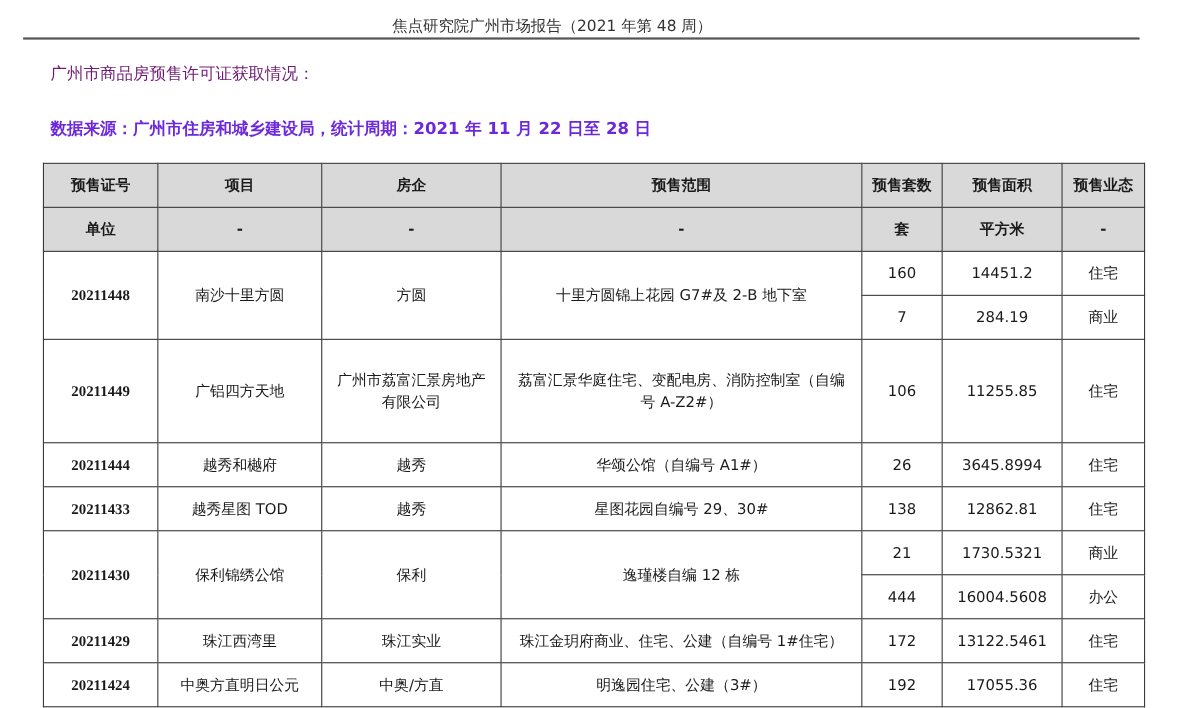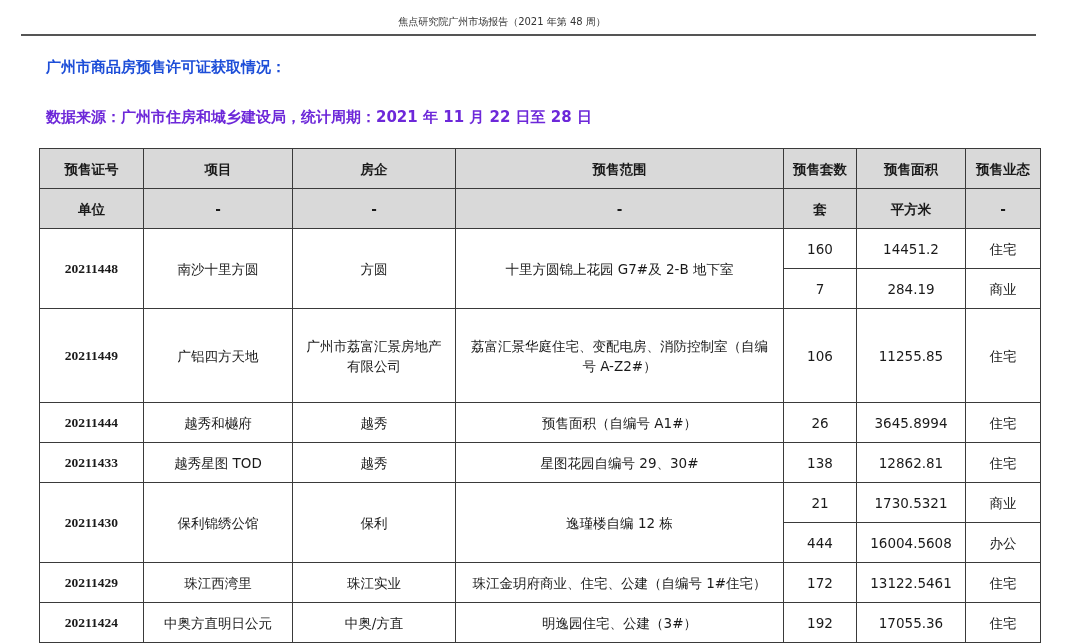--- a/index.html
+++ b/index.html
@@ -1,21 +1,21 @@
 <!DOCTYPE html>
 <html><head>
 <meta charset="utf-8">
 <style>
   html, body { margin:0; padding:0; background:#ffffff; }
   body { width:1080px; height:644px; overflow:hidden; position:relative;
          font-family:"DejaVu Sans","Liberation Sans",sans-serif; color:#1a1a1a; }
   .running-header { position:absolute; left:0; top:15px; width:1004px; text-align:center;
-         font-size:10px; color:#333; }
+         font-size:14px; color:#333; }
   .header-rule { position:absolute; left:21px; top:34px; width:1015px; height:2px; background:#555; }
-  .section-title { position:absolute; left:46px; top:58px; font-size:15px; font-weight:bold; color:#1d4ed8;text-align:center; }
+  .section-title { position:absolute; left:46px; top:58px; font-size:15px; font-weight:normal; color:#701a75;text-align:center; }
   .source-line { position:absolute; left:46px; top:108px; font-size:15px; font-weight:bold; color:#6d28d9; }
   table.permits { position:absolute; left:39px; top:148px; border-collapse:collapse;
          table-layout:fixed; font-size:13.5px;padding-left:35px; }
   table.permits td { border:1.5px solid #3a3a3a; text-align:center; vertical-align:middle;
          padding:0; height:39px; line-height:20px; }
   table.permits tr.head td { background:#d9d9d9; font-weight:bold; font-size:13.5px; }
   td.cert { font-weight:bold;font-family:Liberation Serif, serif; }
   td.scope-wrap { line-height:40px;margin-top:11px; }
   td.wrap2 { line-height:40px; }
 </style>
@@ -85,21 +85,21 @@
     </td>
     <td>106</td>
     <td>11255.85</td>
     <td>住宅</td>
   </tr>
 
   <tr>
     <td class="cert">20211444</td>
     <td>越秀和樾府</td>
     <td>越秀</td>
-    <td>预售面积（自编号 A1#）</td>
+    <td>华颂公馆（自编号 A1#）</td>
     <td>26</td>
     <td>3645.8994</td>
     <td>住宅</td>
   </tr>
 
   <tr>
     <td class="cert">20211433</td>
     <td>越秀星图 TOD</td>
     <td>越秀</td>
     <td>星图花园自编号 29、30#</td>

